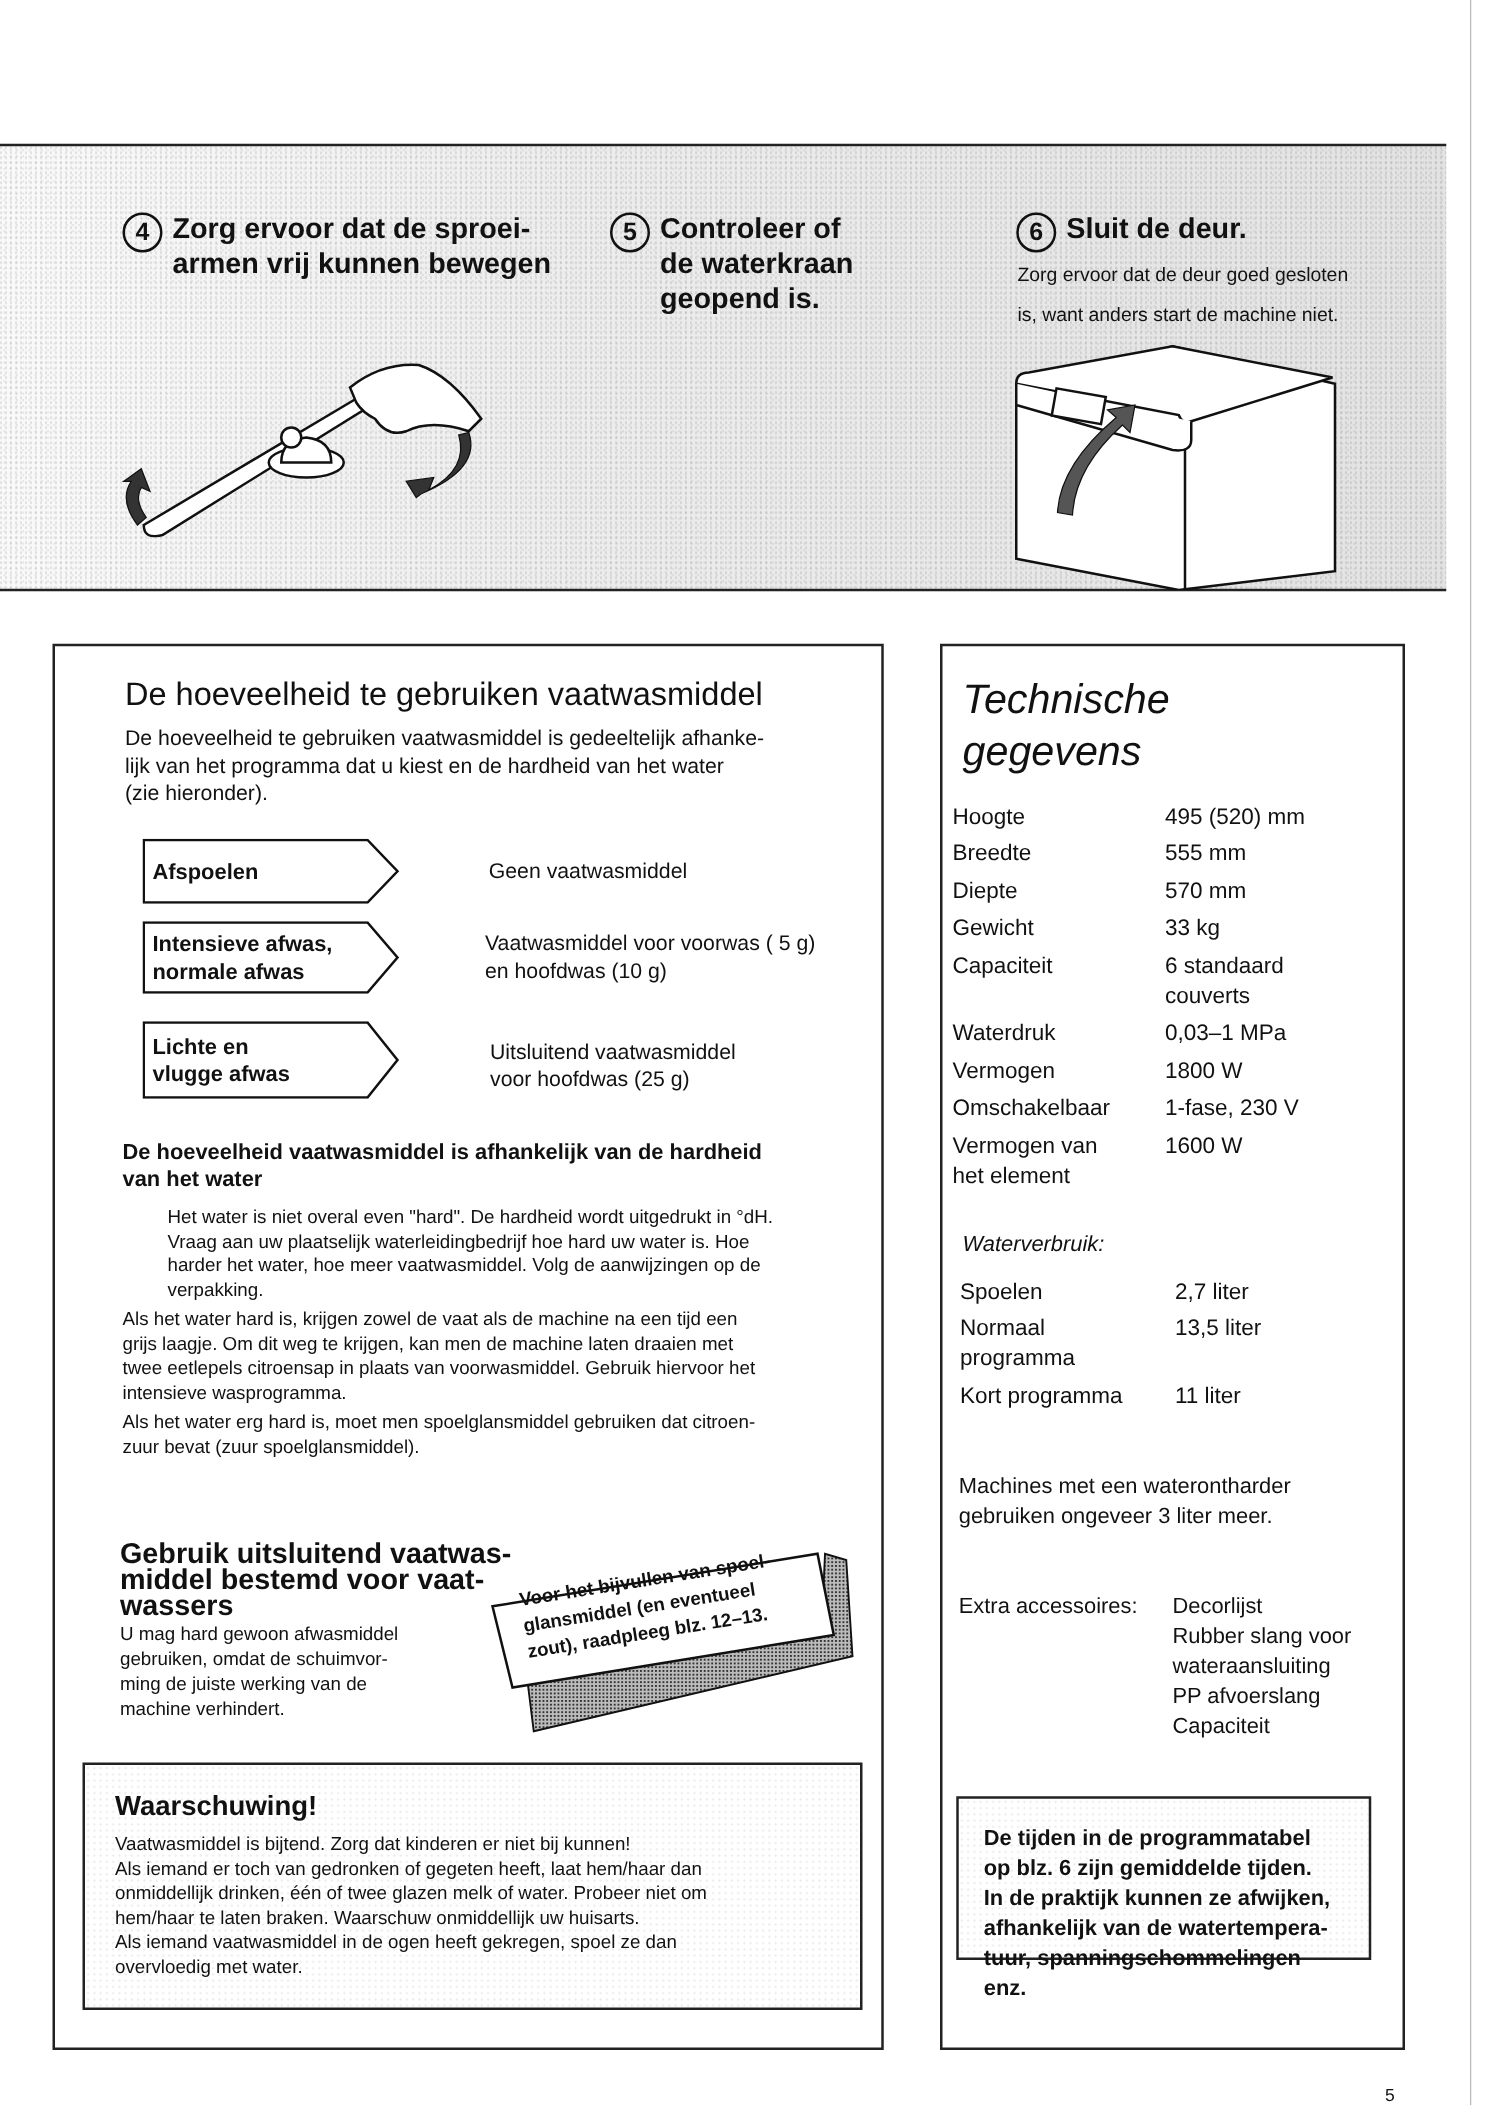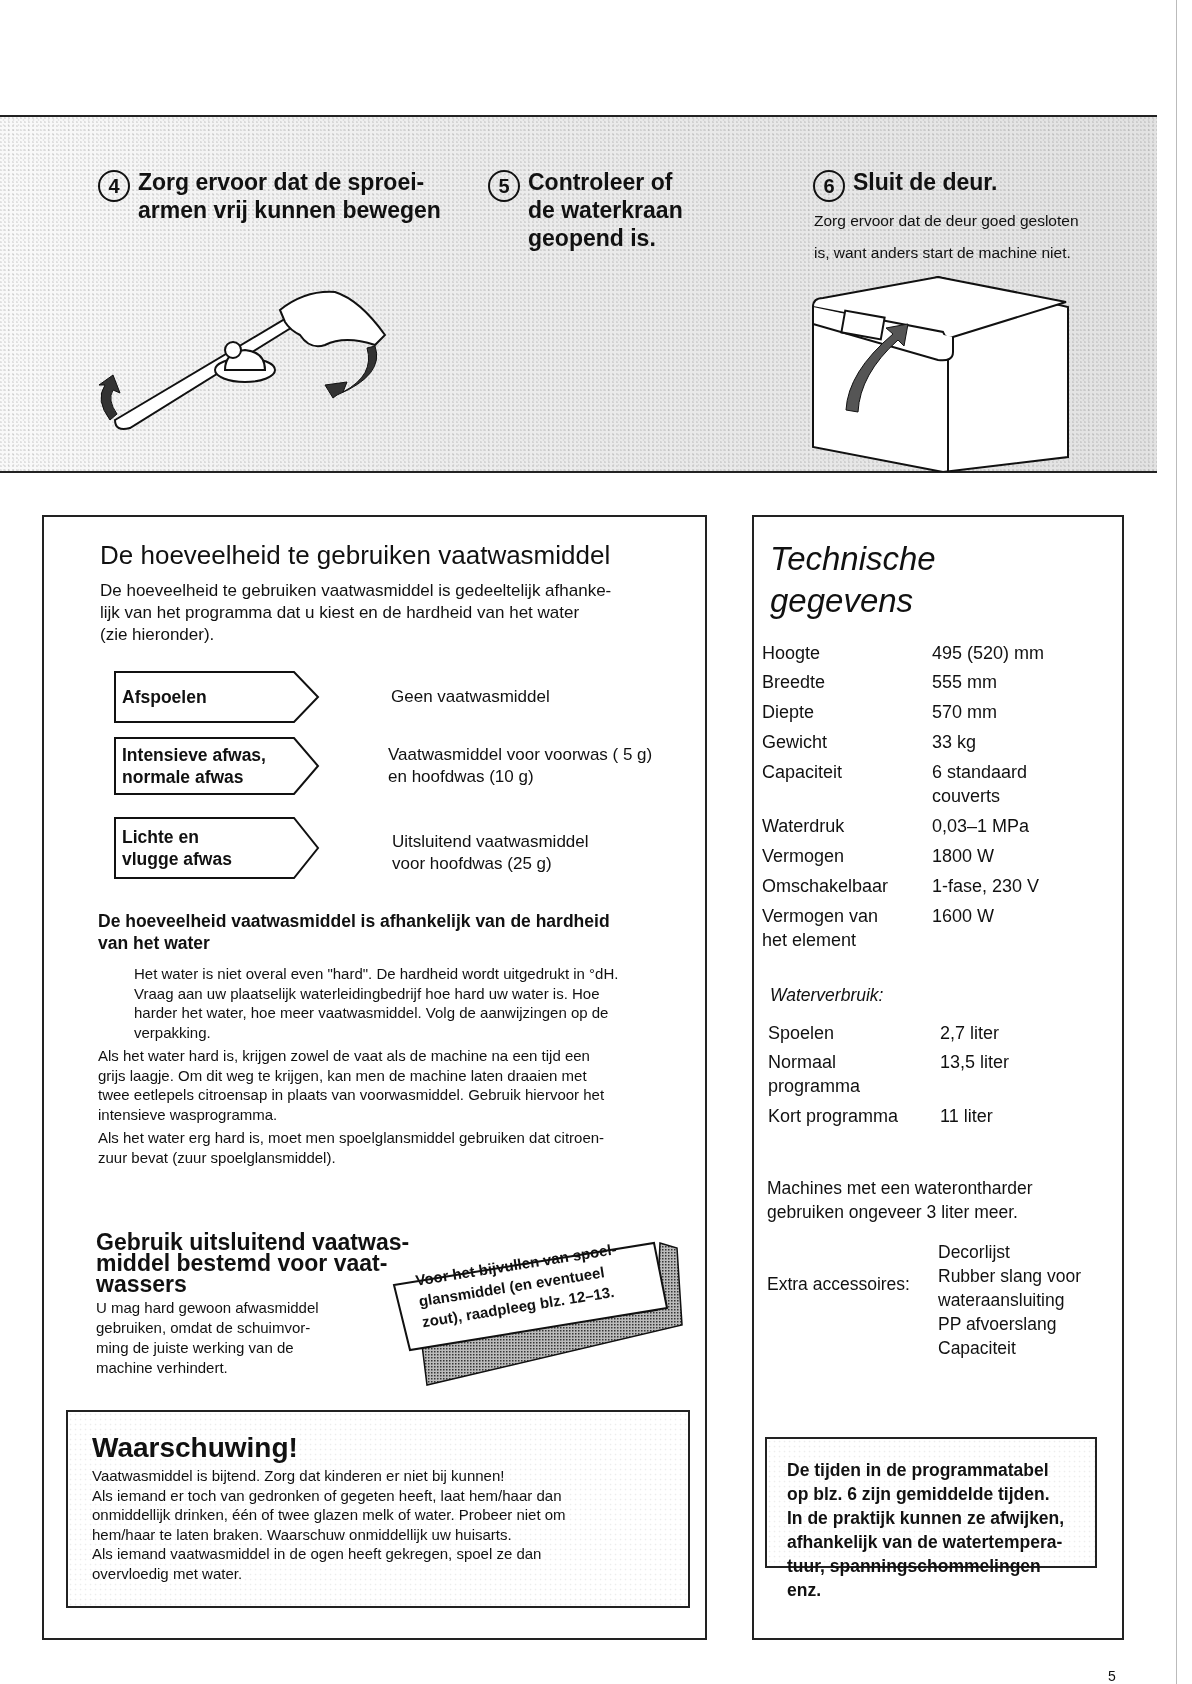--- a/index.html
+++ b/index.html
@@ -224,21 +224,21 @@
     <path d="M2 45 L262 3 L275 68 L18 110 Z" fill="#fff" stroke="#111" stroke-width="2"></path>
   </svg>
   <div style="position:absolute; left:22px; top:30px; transform:rotate(-9deg); transform-origin:left top; font-weight:bold; font-size:15px; line-height:21px;">
     <div>Voor het bijvullen van spoel-</div>
     <div>glansmiddel (en eventueel</div>
     <div>zout), raadpleeg blz. 12–13.</div>
   </div>
 </div>
 
 <div class="warn-box">
-  <div style="position:absolute; left:24px; top:20px; font-weight:bold; font-size:28px;">Waarschuwing!</div>
+  <div style="position:absolute; left:24px; top:20px; font-weight:bold; font-size:22px;">Waarschuwing!</div>
   <div style="position:absolute; left:24px; top:54px; font-size:15px; line-height:19.5px;">
     <div>Vaatwasmiddel is bijtend. Zorg dat kinderen er niet bij kunnen!</div>
     <div>Als iemand er toch van gedronken of gegeten heeft, laat hem/haar dan</div>
     <div>onmiddellijk drinken, één of twee glazen melk of water. Probeer niet om</div>
     <div>hem/haar te laten braken. Waarschuw onmiddellijk uw huisarts.</div>
     <div>Als iemand vaatwasmiddel in de ogen heeft gekregen, spoel ze dan</div>
     <div>overvloedig met water.</div>
   </div>
 </div>
 
@@ -303,21 +303,21 @@
   <span class="k">Kort programma</span>
   <span class="v" style="left:172px">11 liter</span>
 </div>
 
 <div style="position:absolute; left:767px; top:1176px; font-size:17.5px; line-height:24px;">
   <div>Machines met een waterontharder</div>
   <div>gebruiken ongeveer 3 liter meer.</div>
 </div>
 
 <div style="position:absolute; left:767px; top:1272px; font-size:17.5px; line-height:24px;">Extra accessoires:</div>
-<div style="position:absolute; left:938px; top:1240px; font-size:17.5px; line-height:24px;">
+<div style="position:absolute; left:938px; top:1272px; font-size:17.5px; line-height:24px;">
   <div>Decorlijst</div>
   <div>Rubber slang voor</div>
   <div>wateraansluiting</div>
   <div>PP afvoerslang</div>
   <div>Capaciteit</div>
 </div>
 
 <div class="times-box">
   <div style="position:absolute; left:20px; top:19px; font-weight:bold; font-size:17.5px; line-height:24px;">
     <div>De tijden in de programmatabel</div>

